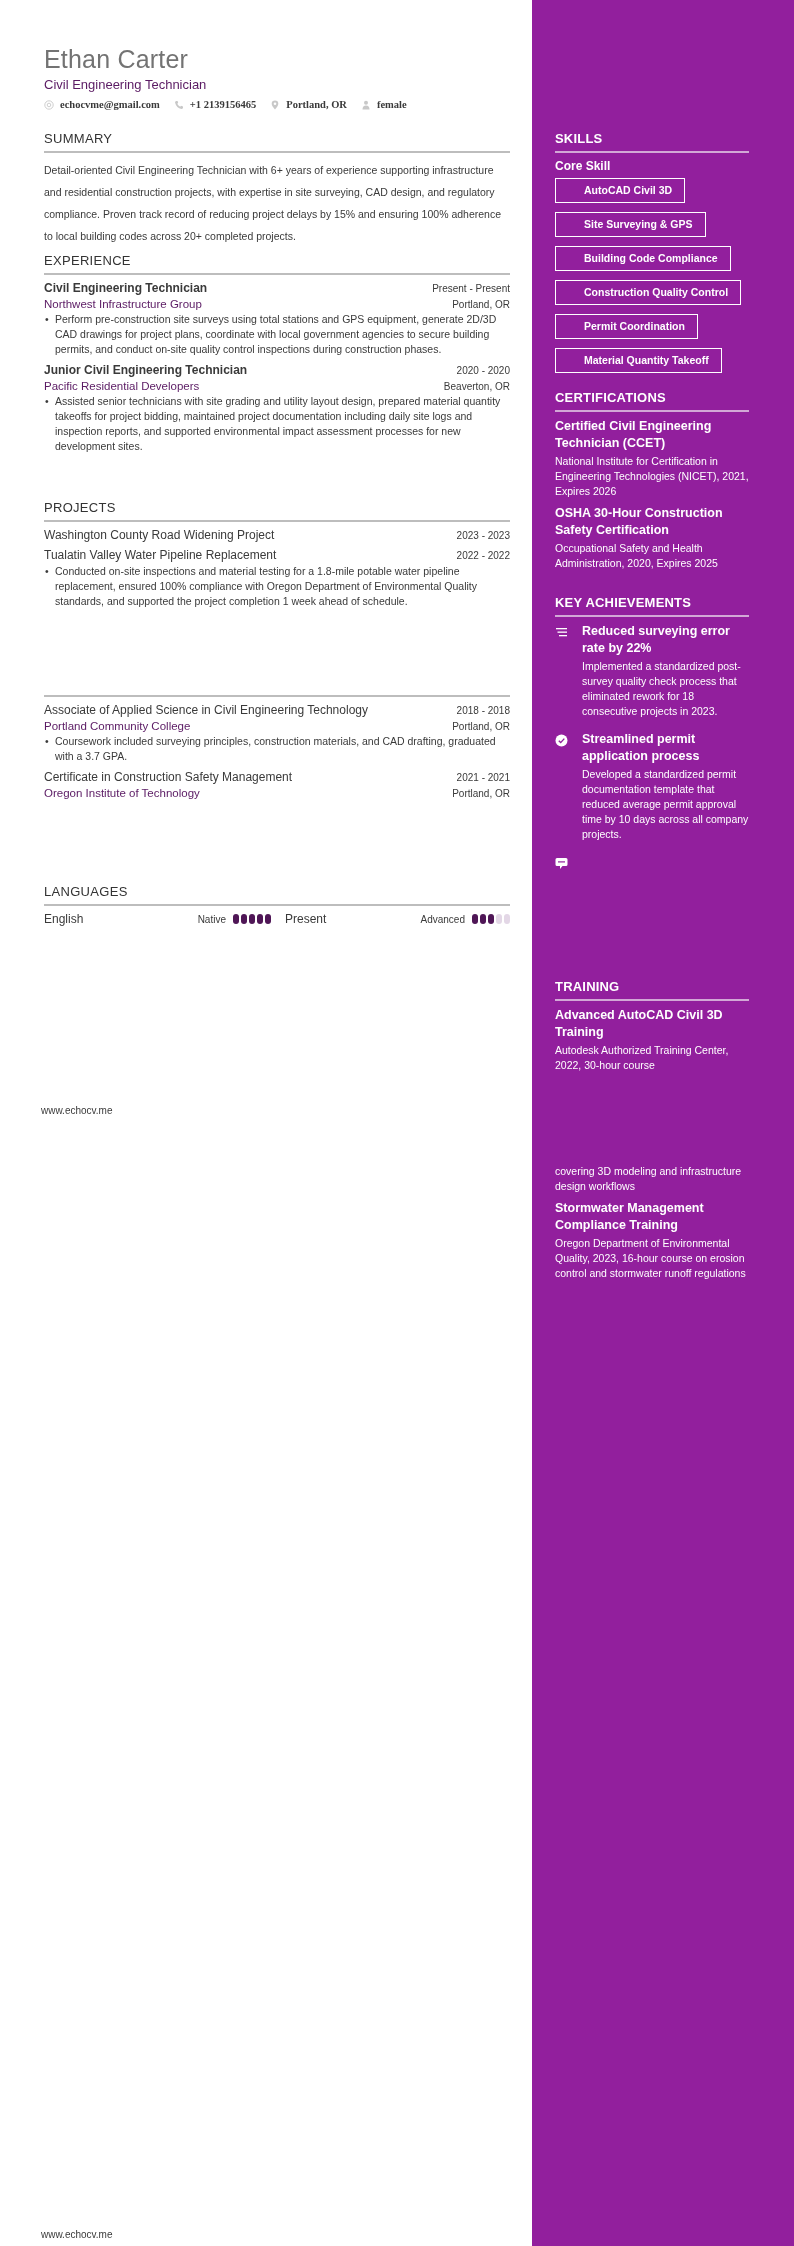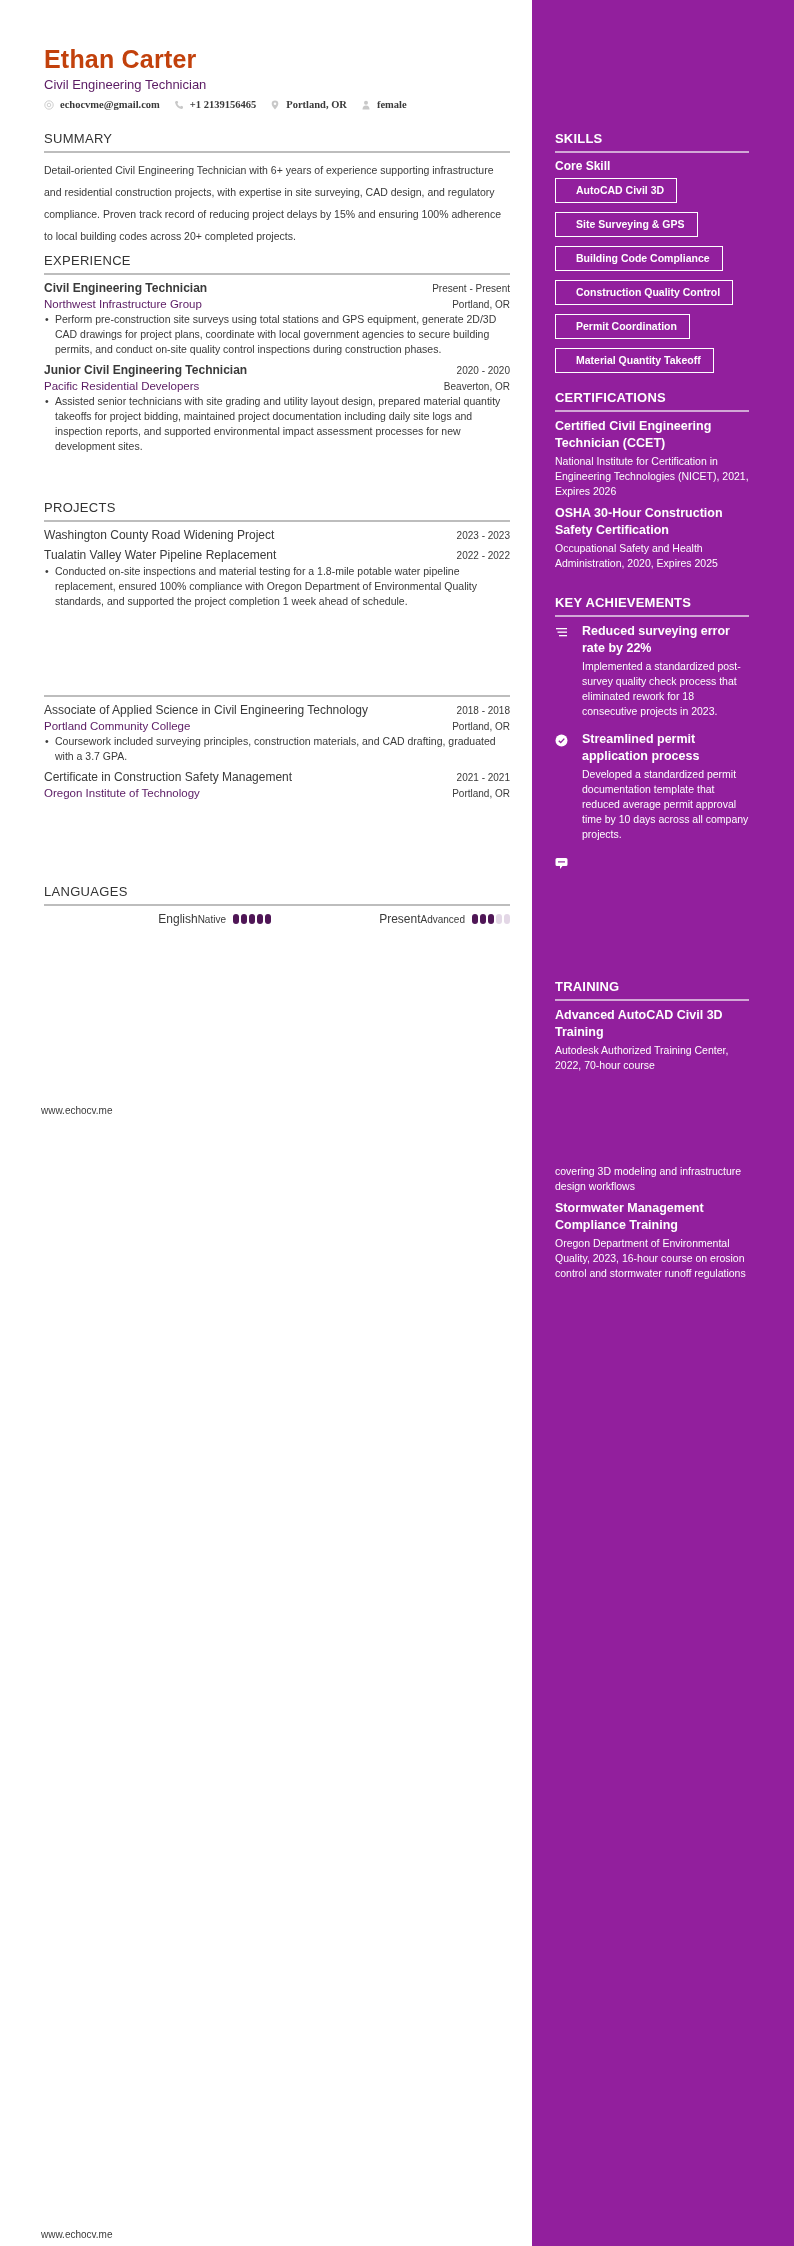--- a/index.html
+++ b/index.html
@@ -3,21 +3,21 @@
   <meta charset="utf-8">
   <style>
     * { box-sizing: border-box; margin: 0; padding: 0; }
     html, body { width: 794px; height: 2246px; background: #ffffff; }
     body { position: relative; font-family: "Liberation Sans", "DejaVu Sans", sans-serif; color: #333333; overflow: hidden; }
 
     .sidebar-bg { position: absolute; left: 532px; top: 0; width: 262px; height: 2246px; background: #921f9d; }
 
     
     .main { position: absolute; left: 44px; top: 0; width: 466px; }
-    .name { position: absolute; top: 45px; left: 0; font-size: 25px; font-weight: bold; color: #c2410c; letter-spacing: 0.2px; }
+    .name { position: absolute; top: 45px; left: 0; font-size: 25px; font-weight: normal; color: #737373; letter-spacing: 0.2px; }
     .jobtitle { position: absolute; top: 77px; left: 0; font-size: 13px; color: #5a1a63; }
     .contacts { position: absolute; top: 99px; left: 0; display: flex; align-items: center; font-size: 10.5px; font-weight: bold; color: #3a3a3a; white-space: nowrap; }
     .contact { display: flex; align-items: center; margin-right: 14px; font-family: Liberation Serif, serif; }
     .cicon { width: 10px; height: 10px; margin-right: 6px; display: inline-flex; align-items: center; justify-content: center; }
     .cicon svg { width: 10px; height: 10px; }
 
     .section { position: absolute; left: 0; width: 466px; }
     .sec-title { font-size: 13px; color: #333; letter-spacing: 0.3px; height: 20px; }
     .sec-rule { height: 2px; background: #bdbdbd; margin-top: 0px; margin-bottom: 6px; }
     .p-text { font-size: 10.5px; line-height: 22px; color: #3a3a3a; }
@@ -26,38 +26,38 @@
     .row { display: flex; justify-content: space-between; align-items: baseline; }
     .e-title-bold { font-size: 12px; font-weight: bold; color: #3a3a3a; }
     .e-title { font-size: 12px; color: #3a3a3a; }
     .e-date { font-size: 10px; color: #3a3a3a; }
     .e-org { font-size: 11.5px; color: #5a1a63; }
     .e-loc { font-size: 10px; color: #3a3a3a; }
     .bullets { list-style: none; margin-top: 2px; }
     .bullets li { position: relative; padding-left: 11px; font-size: 10.5px; line-height: 15px; color: #3a3a3a; }
     .bullets li::before { content: "•"; position: absolute; left: 1px; top: 0; }
 
-    .lang-row { display: flex; align-items: center; text-align: right; }
+    .lang-row { display: flex; align-items: center; }
     .lang { display: flex; align-items: center; width: 241px; }
     .lang + .lang { width: 225px; }
     .lang-name { font-size: 12px; color: #3a3a3a; flex: 1; }
     .lang-level { font-size: 10px; color: #3a3a3a; margin-right: 7px; }
     .dots { display: flex; gap: 2px; margin-right: 14px; }
     .lang + .lang .dots { margin-right: 0; }
     .dot { width: 6px; height: 10px; border-radius: 3px; background: #4f1656; }
     .dot.off { background: #e3d7e6; }
 
     .footer-url { position: absolute; left: 41px; font-size: 10px; color: #3a3a3a; }
 
     
     .side { position: absolute; left: 555px; width: 194px; color: #ffffff; }
     .s-title { font-size: 13px; font-weight: bold; letter-spacing: 0.2px; height: 20px; }
     .s-rule { height: 2px; background: #d2a8d6; margin-bottom: 6px; }
     .s-sub { font-size: 12px; font-weight: bold; margin-bottom: 5px; }
-    .chip { display: inline-block; border: 1px solid #ffffff; font-size: 10.5px; font-weight: bold; padding: 5px 12px 6px 20px; margin-bottom: 9px; }
+    .chip { display: inline-block; border: 1px solid #ffffff; font-size: 10.5px; font-weight: bold; padding: 5px 12px 6px 28px; margin-bottom: 9px; }
     .chip-wrap { display: block; }
     .s-item-title { font-size: 12.5px; font-weight: bold; line-height: 17px; }
     .s-item-body { font-size: 10.5px; line-height: 15px; margin-top: 2px; margin-bottom: 6px; }
 
     .ach { display: flex; margin-bottom: 6px; }
     .ach-icon { width: 27px; flex: 0 0 27px; padding-top: 2px; }
     .ach-icon svg { width: 13px; height: 13px; }
     .ach-body { flex: 1; }
   </style>
 </head>
@@ -294,21 +294,21 @@
         </svg>
     </div>
   </div>
 </div>
 
 <div class="side" style="top:979px;">
   <div class="s-title">TRAINING</div>
   <div class="s-rule"></div>
   <div>
     <div class="s-item-title">Advanced AutoCAD Civil 3D Training</div>
-    <div class="s-item-body">Autodesk Authorized Training Center, 2022, 70-hour course</div>
+    <div class="s-item-body">Autodesk Authorized Training Center, 2022, 30-hour course</div>
   </div>
 </div>
 
 <div class="side" style="top:1164px;">
   <div class="s-item-body" style="margin-top:0;">covering 3D modeling and infrastructure design workflows</div>
   <div>
     <div class="s-item-title">Stormwater Management Compliance Training</div>
     <div class="s-item-body">Oregon Department of Environmental Quality, 2023, 16-hour course on erosion control and stormwater runoff regulations</div>
   </div>
 </div>

